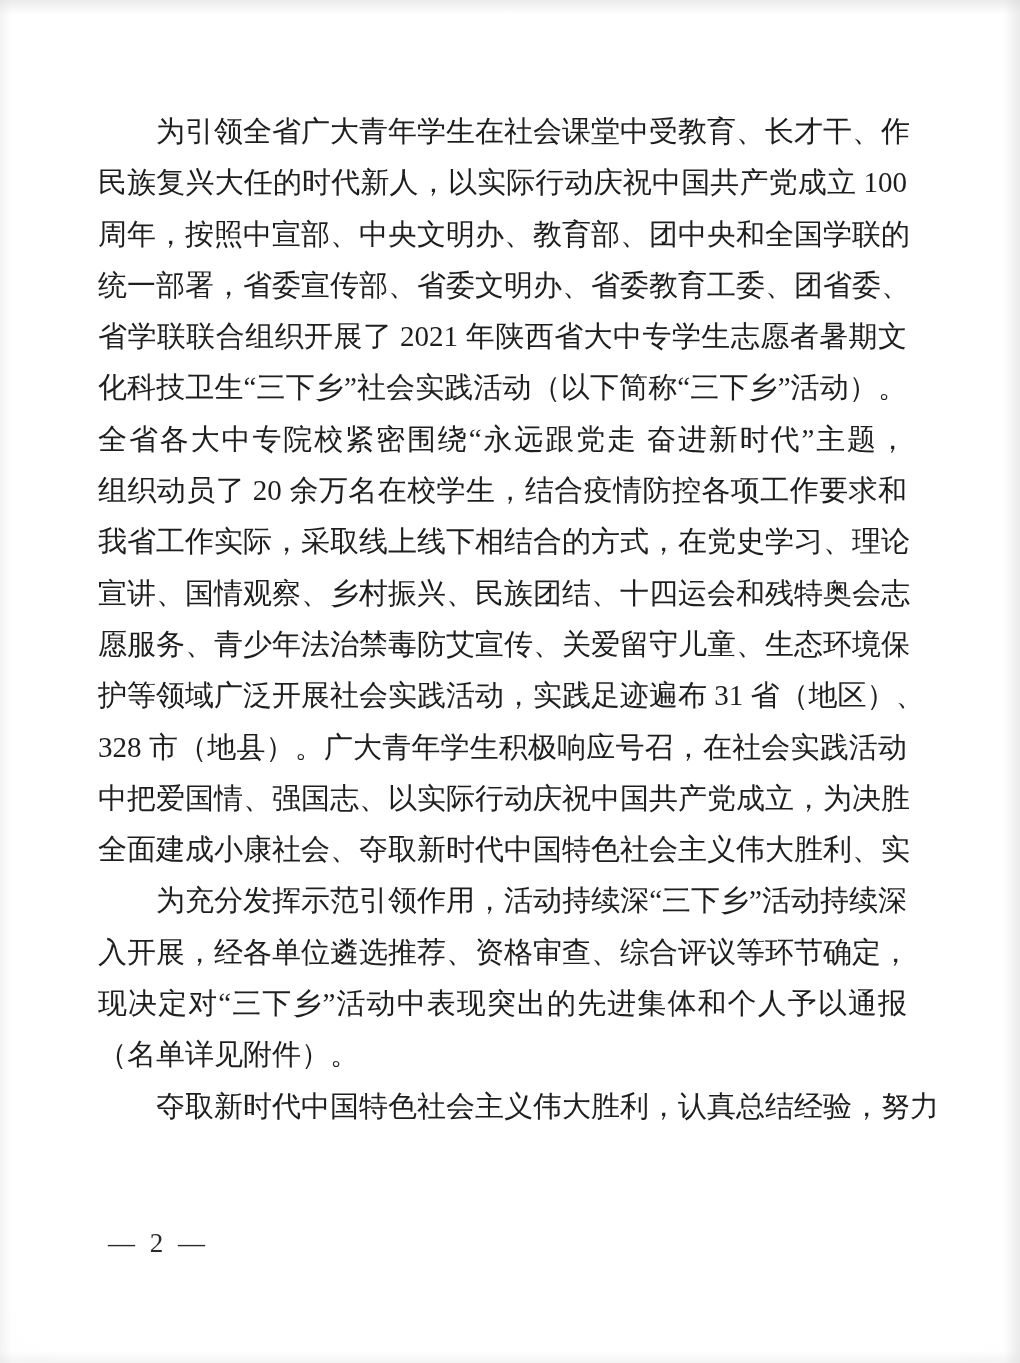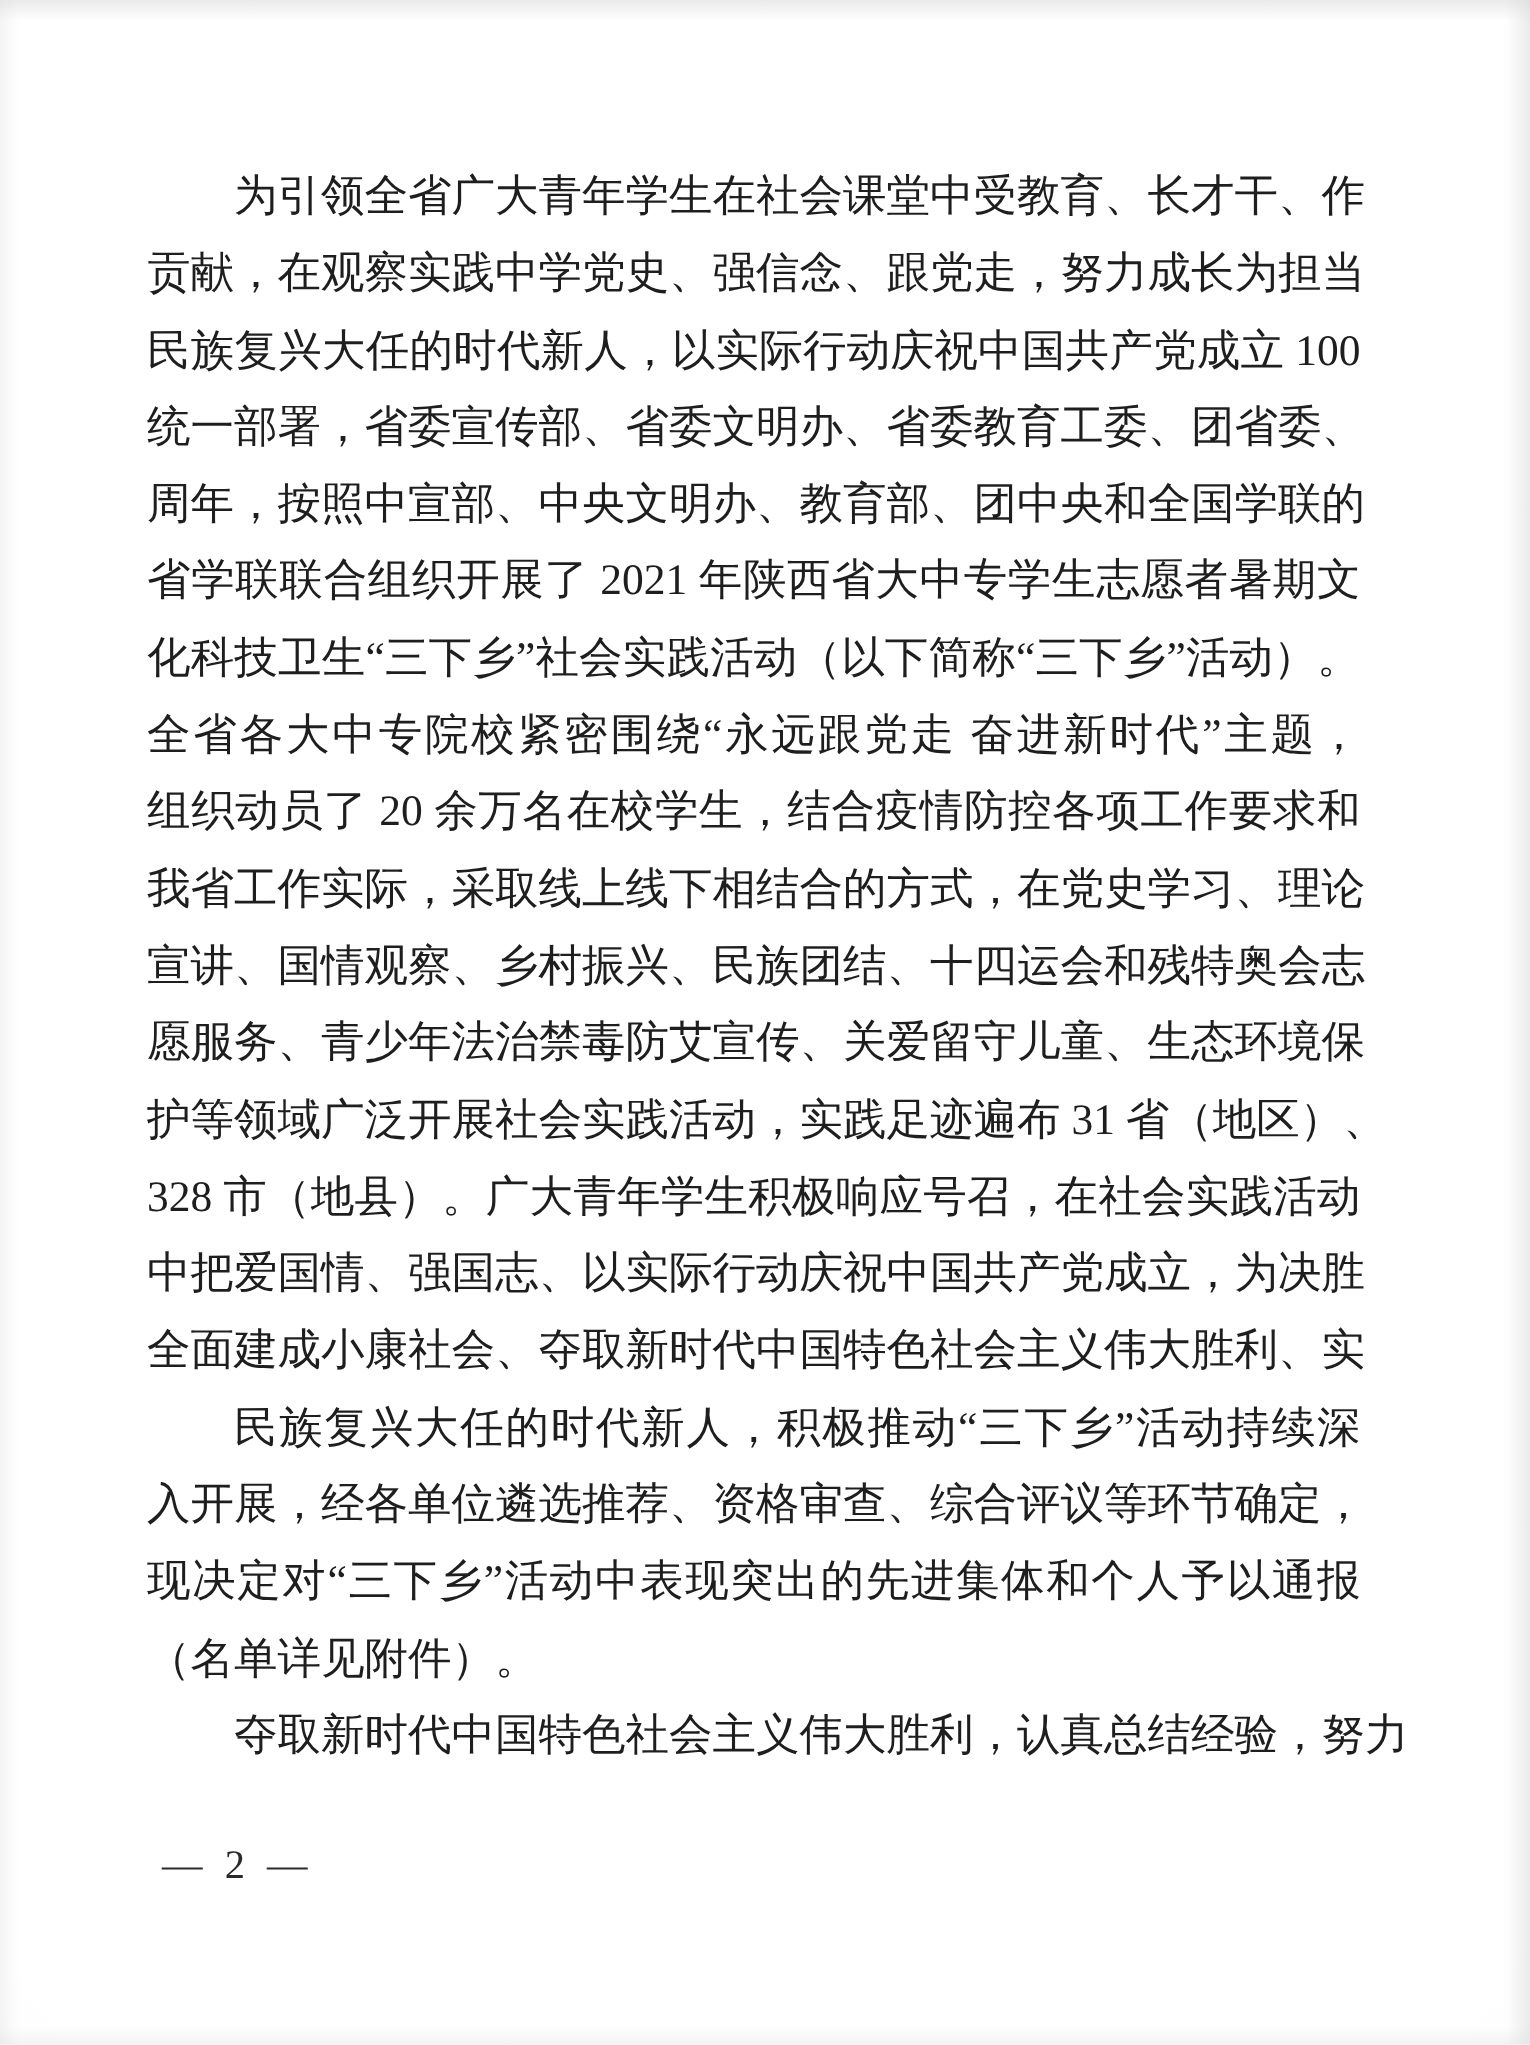--- a/index.html
+++ b/index.html
@@ -71,35 +71,34 @@
 </head>
 <body>
 
 <div class="scan-edge top"></div>
 <div class="scan-edge right"></div>
 <div class="scan-edge left"></div>
 <div class="scan-edge bottom"></div>
 
 <div class="text-block">
   <div class="ln indent">为引领全省广大青年学生在社会课堂中受教育、长才干、作</div>
-  <div class="ln">贡献，在观察实践中学党史、强信念、跟党走，努力成长为担当</div>
   <div class="ln">民族复兴大任的时代新人，以实际行动庆祝中国共产党成立 100</div>
+  <div class="ln">周年，按照中宣部、中央文明办、教育部、团中央和全国学联的</div>
   <div class="ln">统一部署，省委宣传部、省委文明办、省委教育工委、团省委、</div>
-  <div class="ln">周年，按照中宣部、中央文明办、教育部、团中央和全国学联的</div>
   <div class="ln">省学联联合组织开展了 2021 年陕西省大中专学生志愿者暑期文</div>
   <div class="ln">化科技卫生“三下乡”社会实践活动（以下简称“三下乡”活动）。</div>
   <div class="ln">全省各大中专院校紧密围绕“永远跟党走 奋进新时代”主题，</div>
   <div class="ln">组织动员了 20 余万名在校学生，结合疫情防控各项工作要求和</div>
   <div class="ln">我省工作实际，采取线上线下相结合的方式，在党史学习、理论</div>
   <div class="ln">宣讲、国情观察、乡村振兴、民族团结、十四运会和残特奥会志</div>
   <div class="ln">愿服务、青少年法治禁毒防艾宣传、关爱留守儿童、生态环境保</div>
   <div class="ln">护等领域广泛开展社会实践活动，实践足迹遍布 31 省（地区）、</div>
   <div class="ln">328 市（地县）。广大青年学生积极响应号召，在社会实践活动</div>
   <div class="ln">中把爱国情、强国志、以实际行动庆祝中国共产党成立，为决胜</div>
   <div class="ln">全面建成小康社会、夺取新时代中国特色社会主义伟大胜利、实</div>
-  <div class="ln indent">民族复兴大任的时代新人，积极推动“三下乡”活动持续深</div>
+  <div class="ln indent">为充分发挥示范引领作用，活动持续深“三下乡”活动持续深</div>
   <div class="ln">入开展，经各单位遴选推荐、资格审查、综合评议等环节确定，</div>
   <div class="ln">现决定对“三下乡”活动中表现突出的先进集体和个人予以通报</div>
   <div class="ln last">（名单详见附件）。</div>
   <div class="ln indent">夺取新时代中国特色社会主义伟大胜利，认真总结经验，努力</div>
 </div>
 
 <div class="page-footer">— 2 —</div>
 
 </body></html>

